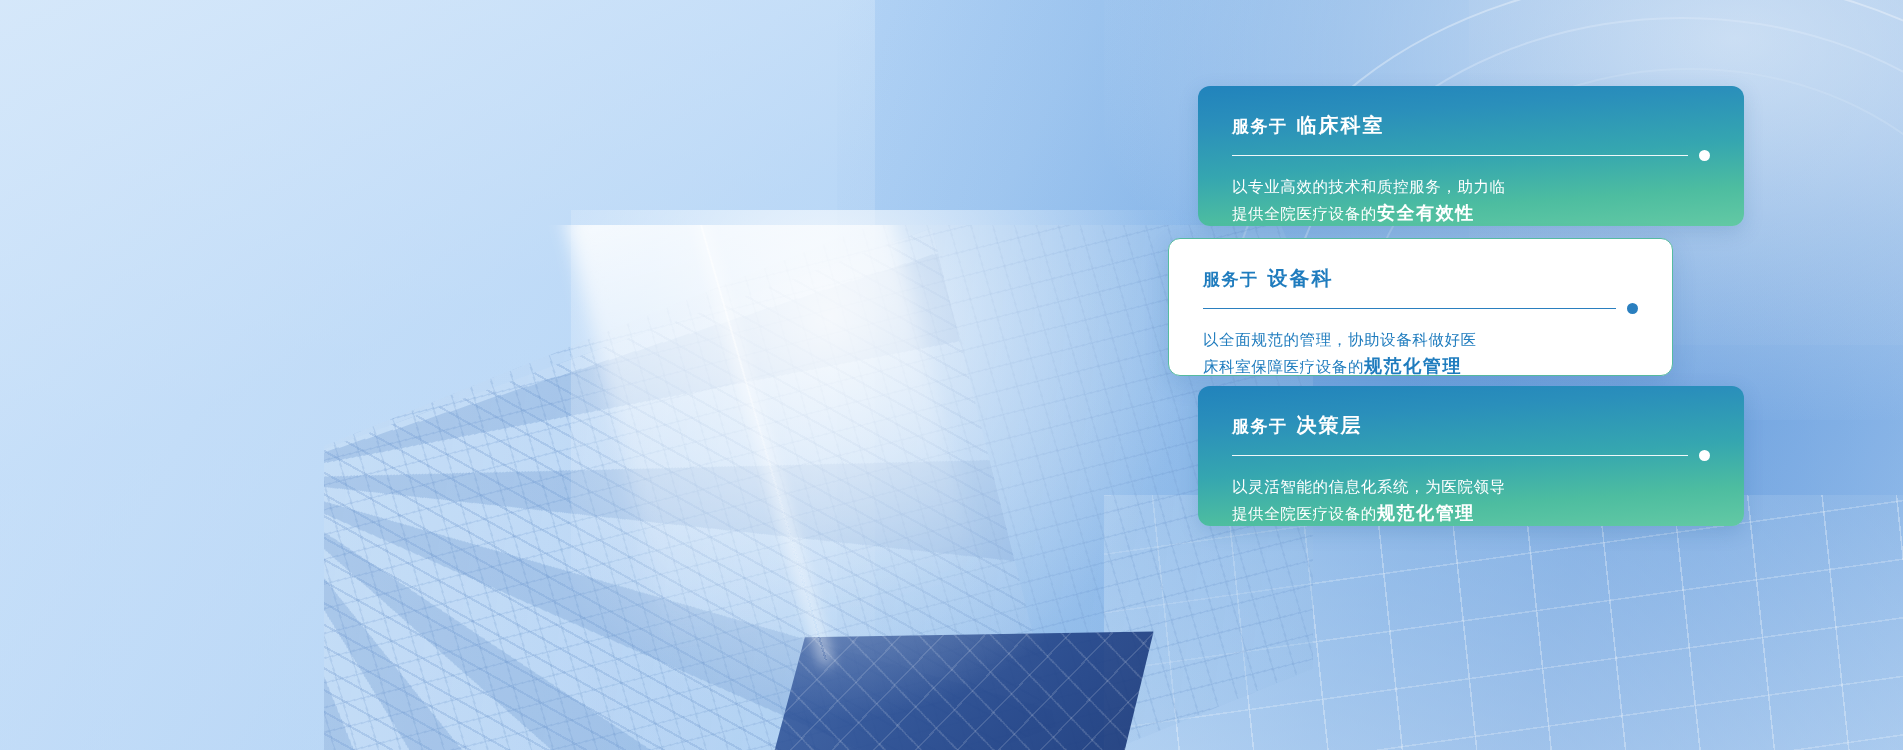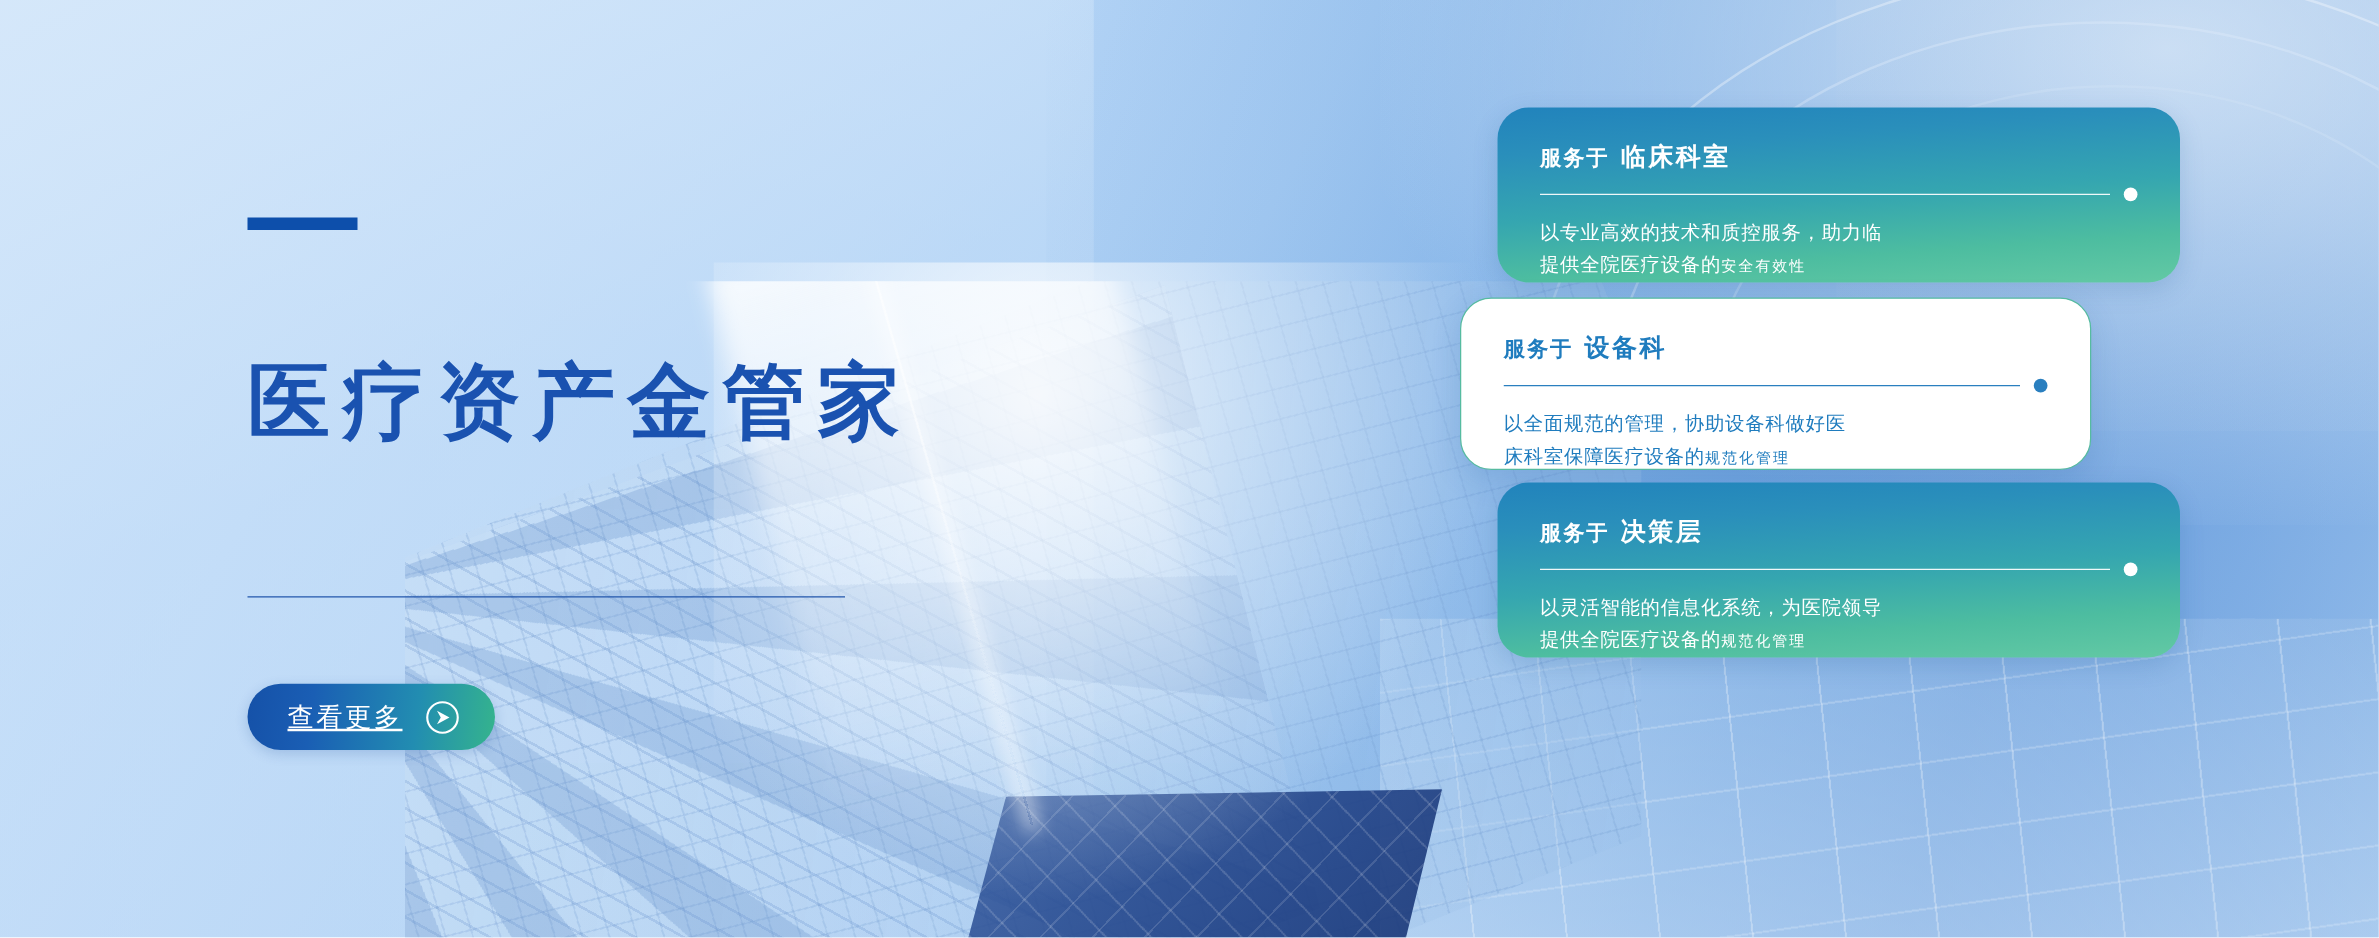--- a/index.html
+++ b/index.html
@@ -161,21 +161,21 @@
   .cta-label {
     font-size: 21px; letter-spacing: 2px; font-weight: normal; white-space: nowrap;
   }
   .cta-arrow { display: block; width: 28px; height: 28px; flex: 0 0 28px; }
 
   
   .cards { position: absolute; left: 1168px; top: 0; width: 600px; height: 100%; }
 
   .card {
     position: absolute;
-    border-radius: 25px;
+    border-radius: 12px;
     padding: 26px 34px 24px 34px;
   }
   .card-grad {
     background: linear-gradient(176deg, #2183bc 0%, #2a8fbb 22%, #35a6b0 52%, #4dbda0 78%, #63c9a4 100%);
     color: #ffffff;
     box-shadow: 0 6px 20px rgba(28,88,150,0.18);
   }
   .card-white {
     background: #ffffff;
     color: #1f7cbe;
@@ -209,22 +209,22 @@
   .card-grad .card-rule-dot  { background: #ffffff; }
   .card-white .card-rule-line { background: #2a7fbf; }
   .card-white .card-rule-dot  { background: #2a7fbf; }
 
   .card-body {
     font-size: 15.5px;
     line-height: 26px;
     letter-spacing: 0.6px;
   }
   .card-body .em {
-    font-size: 12px;
-    font-weight: normal;
+    font-size: 18px;
+    font-weight: bold;
     letter-spacing: 1.6px;
   }
 </style>
 </head>
 <body>
 
 <div id="banner">
 
   <div class="bg-layer">
     <div class="bg-wash-left"></div>
@@ -244,38 +244,20 @@
       <div class="facade-panel"></div>
       <div class="facade-zig"></div>
       <div class="facade-dark"></div>
       <div class="facade-sheen"></div>
       <div class="facade-ridge"></div>
     </div>
 
     <div class="bg-glow-mid"></div>
   </div>
 
-  <div class="left-col">
-
-    <div class="accent-dash"></div>
-
-    <h1 class="headline">医疗资产金管家</h1>
-
-    <div class="divider"></div>
-
-    <a class="cta" href="#">
-      <span class="cta-label">查看更多</span>
-      <span class="cta-arrow">
-        <svg viewBox="0 0 28 28" width="28" height="28" aria-hidden="true">
-          <circle cx="14" cy="14" r="12.2" fill="none" stroke="#ffffff" stroke-width="1.7"></circle>
-          <path d="M9.6 8.6 L19.6 14 L9.6 19.4 L12.6 14 Z" fill="#ffffff"></path>
-        </svg>
-      </span>
-    </a>
-  </div>
 
   <div class="cards">
 
     <div id="card-clinical" class="card card-grad">
       <div class="card-head">
         <span class="card-prefix">服务于</span>
         <span class="card-target">临床科室</span>
       </div>
       <div class="card-rule">
         <span class="card-rule-line"></span>

